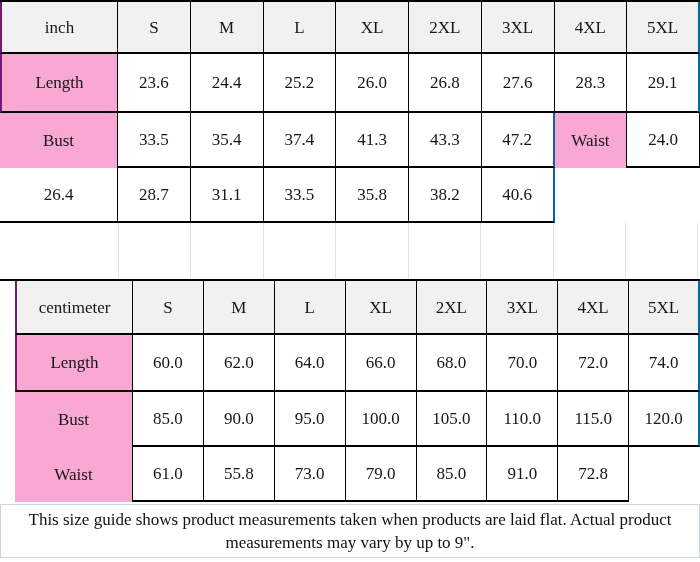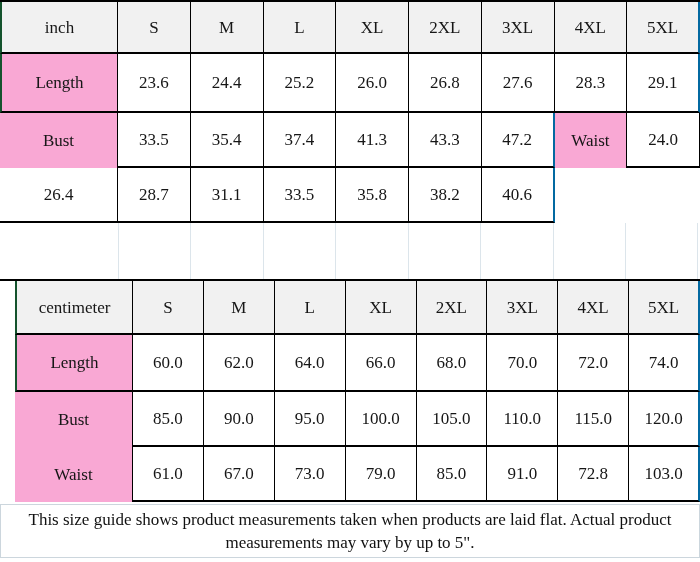--- a/index.html
+++ b/index.html
@@ -16,21 +16,21 @@
   }
   #table-inch { top:0;  grid-template-rows:52px 59px 55px 55px; }
   #table-cm   { top:279px; grid-template-rows:54px 57px 55px 55px;padding-left:15px; }
   .c {
     display:flex; align-items:center; justify-content:center;
     font-size:17px; line-height:1; background:#fff;
     border-right:1px solid #000; border-bottom:2px solid #000;
   }
   .c.hdr  { background:#f1f1f1; }
   .c.lbl  { background:#f9a8d4; }
-  .c.edgeL { border-left:2px solid #14532d; }
+  .c.edgeL { border-left:2px solid #701a75; }
   .c.edgeR { border-right:2px solid #0369a1; }
   .c.noB  { border-bottom:none; }
   .gap-row { position:absolute; top:223px; left:0; width:700px; height:56px; background:#fff; }
   .gap-row i { position:absolute; top:0; width:1px; height:56px; background:#dce5eb; }
   .gap-row i:nth-child(1){left:118px;} .gap-row i:nth-child(2){left:190px;}
   .gap-row i:nth-child(3){left:263px;} .gap-row i:nth-child(4){left:335px;}
   .gap-row i:nth-child(5){left:408px;} .gap-row i:nth-child(6){left:480px;}
   .gap-row i:nth-child(7){left:553px;} .gap-row i:nth-child(8){left:625px;}
   .gap-row i:nth-child(9){left:697px;}
   .footer-box {
@@ -125,26 +125,25 @@
     <div class="c">90.0</div>
     <div class="c">95.0</div>
     <div class="c">100.0</div>
     <div class="c">105.0</div>
     <div class="c">110.0</div>
     <div class="c">115.0</div>
     <div class="c edgeR">120.0</div>
 
     <div class="c lbl noB">Waist</div>
     <div class="c">61.0</div>
-    <div class="c">67.0</div>
+    <div class="c">55.8</div>
     <div class="c">73.0</div>
     <div class="c">79.0</div>
     <div class="c">85.0</div>
     <div class="c">91.0</div>
     <div class="c">72.8</div>
-    <div class="c edgeR">103.0</div>
   </div>
 
   <div class="footer-box">
-    <p>This size guide shows product measurements taken when products are laid flat. Actual product measurements may vary by up to 5".</p>
+    <p>This size guide shows product measurements taken when products are laid flat. Actual product measurements may vary by up to 9".</p>
   </div>
 
 </div>
 
 </body></html>

